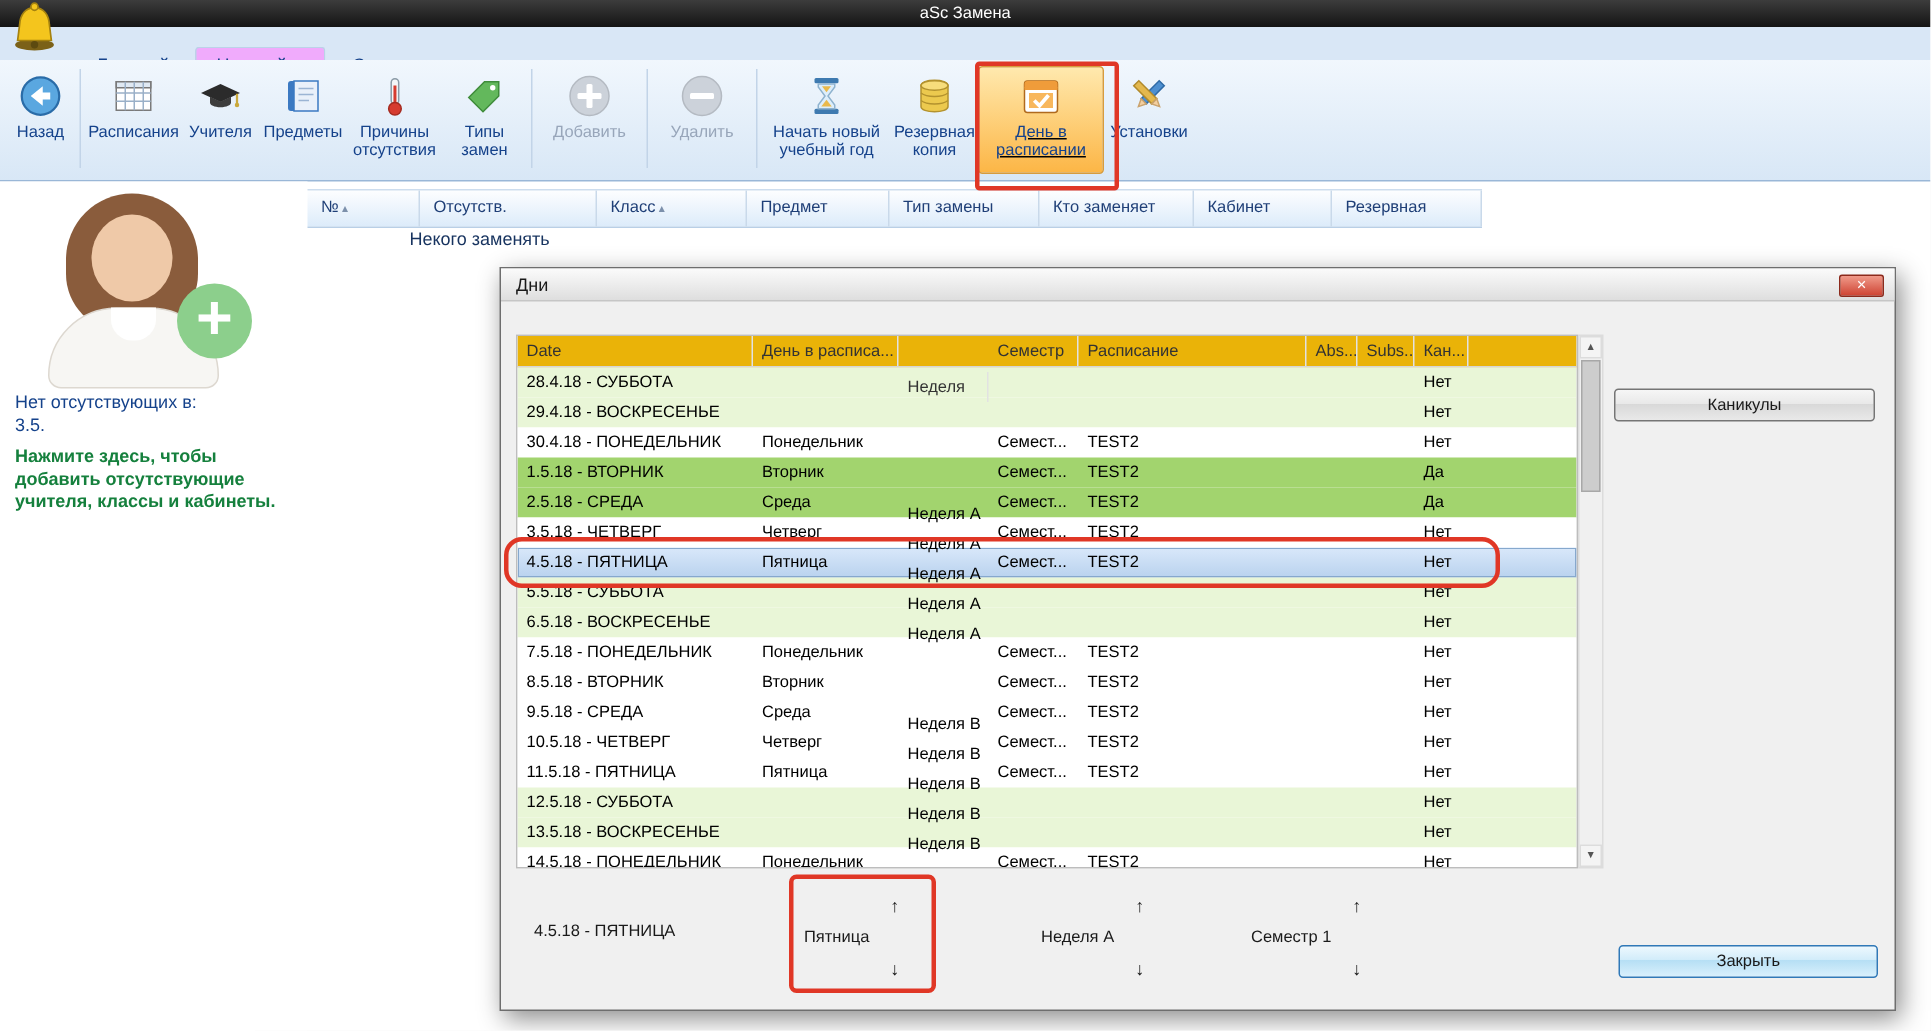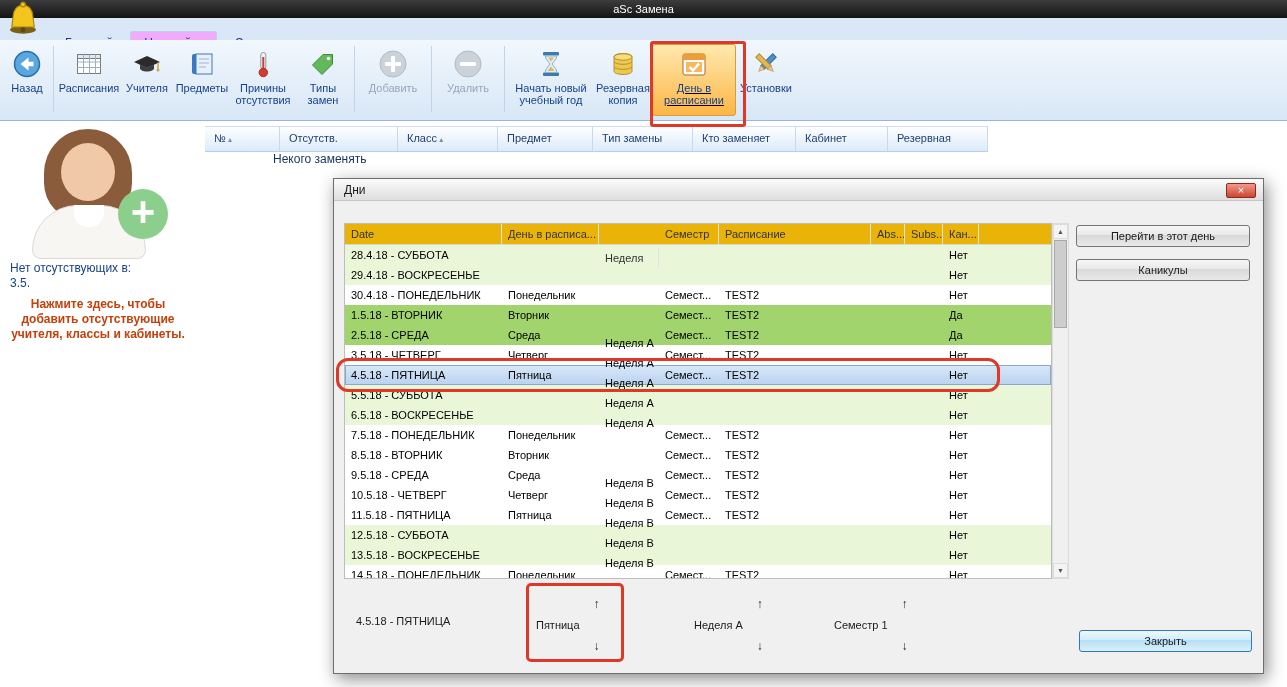--- a/index.html
+++ b/index.html
@@ -36,21 +36,21 @@
   .sidebar{position:absolute;left:0;top:121px;width:205px;height:566px;background:#fff;}
   .avatar{position:absolute;left:28px;top:8px;width:140px;height:130px;}
   .av-hair{position:absolute;left:16px;top:0;width:88px;height:92px;background:#8a5c3c;border-radius:46px 46px 40px 40px;}
   .av-face{position:absolute;left:33px;top:14px;width:54px;height:58px;background:#efc9a8;border-radius:50%;}
   .av-body{position:absolute;left:4px;top:76px;width:112px;height:52px;background:#f7f6f3;
     border:1px solid #ddd8d0;border-radius:52px 52px 10px 10px;}
   .av-collar{position:absolute;left:46px;top:76px;width:30px;height:22px;background:#fff;border-radius:0 0 14px 14px;}
   .av-plus{position:absolute;right:0;top:60px;width:50px;height:50px;background:#8ccf8c;border-radius:50%;
     color:#fff;font-size:42px;line-height:46px;text-align:center;font-weight:bold;}
   .sb-text1{position:absolute;left:10px;top:140px;width:186px;font-size:12px;color:#15428b;line-height:15px;}
-  .sb-hint{position:absolute;left:10px;top:176px;width:176px;font-size:12px;font-weight:bold;color:#c2410c;line-height:15px;text-align:center;}
+  .sb-hint{position:absolute;left:10px;top:176px;width:176px;font-size:12px;font-weight:bold;color:#15803d;line-height:15px;}
 
   
   .main-header{position:absolute;left:205px;top:126px;height:24px;display:flex;
     background:linear-gradient(#fdfeff,#dcebfa);border-top:1px solid #cdddee;border-bottom:1px solid #b9cfe6;}
   .mh-cell{box-sizing:border-box;height:24px;padding:5px 0 0 9px;font-size:11px;color:#1f3f77;
     border-right:1px solid #c9d9ea;overflow:hidden;white-space:nowrap;}
   .caret{font-size:8px;color:#7c90ab;}
   .empty-row{position:absolute;left:273px;top:152px;font-size:12px;color:#17335f;}
 
   
@@ -503,21 +503,20 @@
           </div>
         </div>
     </div>
 
     <div class="dlg-scroll">
       <div class="sc-btn sc-up">▲</div>
       <div class="sc-thumb"></div>
       <div class="sc-btn sc-down">▼</div>
     </div>
 
-    <div class="w7btn btn-goto">Перейти в этот день</div>
     <div class="w7btn btn-holiday">Каникулы</div>
 
     <div class="footer-date">4.5.18 - ПЯТНИЦА</div>
 
     <div class="spinner spin1">
       <span class="spin-label">Пятница</span>
       <span class="spin-arrows">
         <span class="arrow-btn">↑</span>
         <span class="arrow-btn">↓</span>
       </span>

